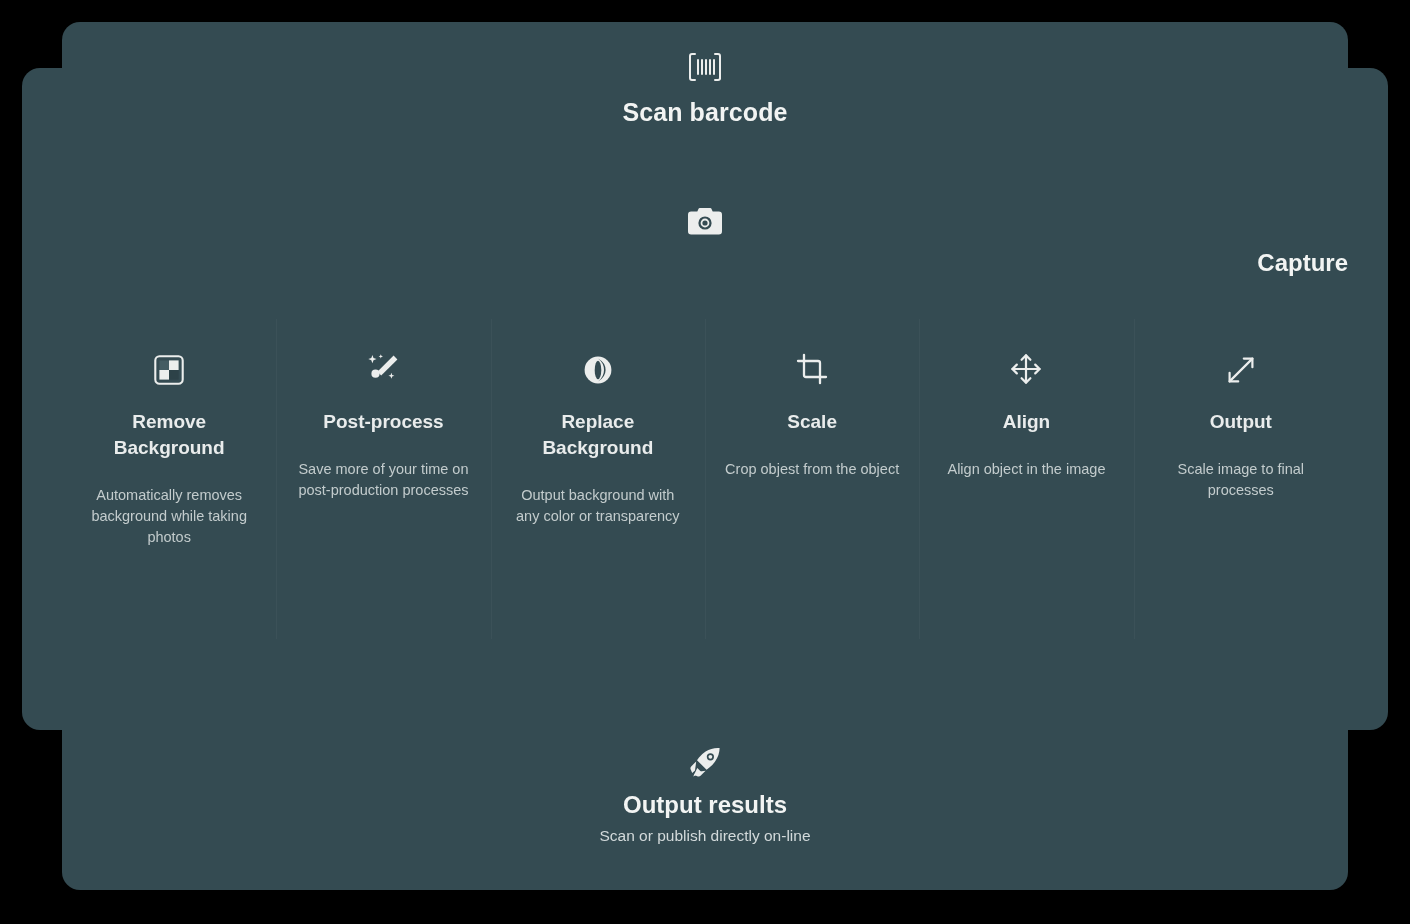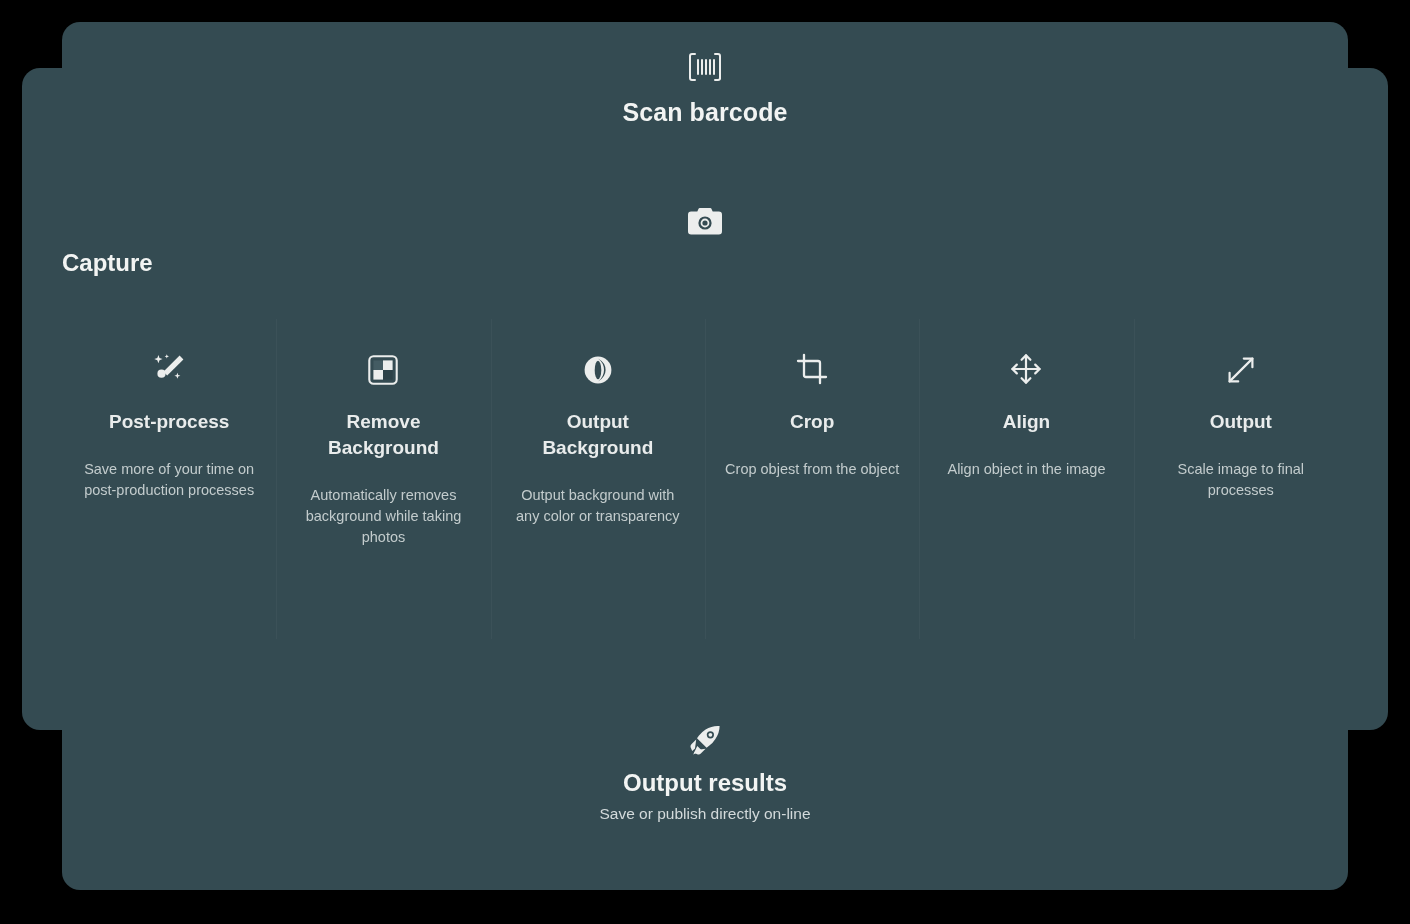--- a/index.html
+++ b/index.html
@@ -70,21 +70,21 @@
   .section-top .heading {
     font-size: 25px;
     font-weight: bold;
     color: #f2f4f3;
     letter-spacing: .1px;
   }
 
   
   .section-capture {
     margin-top: 80px;
-    text-align: left;
+    text-align: right;
   }
   .section-capture .icon-wrap {
     display: flex;
     justify-content: center;
     margin-bottom: 12px;
   }
   .section-capture .heading {
     font-size: 24px;
     font-weight: bold;
     color: #f2f4f3;
@@ -129,21 +129,21 @@
     font-size: 14.5px;
     color: #c3cccd;
     line-height: 21px;
   }
 
   
   .section-bottom {
     position: absolute;
     left: 0;
     right: 0;
-    top: 703px;
+    top: 725px;
     text-align: center;
   }
   .section-bottom .icon-wrap {
     display: flex;
     justify-content: center;
     margin-bottom: 12px;
   }
   .section-bottom .heading {
     font-size: 24px;
     font-weight: bold;
@@ -193,68 +193,68 @@
           <circle cx="18" cy="16" r="2.6" fill="#344b52"></circle>
         </svg>
       </div>
       <div class="heading">Capture</div>
     </div>
 
     <div class="features">
 
       <div class="feature">
         <div class="icon-wrap">
+          <svg class="icon-svg" width="30" height="30" viewBox="0 0 30 30">
+            <rect x="1.3" y="1.3" width="27.4" height="27.4" rx="4.2" fill="none" stroke="#eceeed" stroke-width="2.1"></rect>
+            <rect x="5.4" y="5.4" width="9.6" height="9.6" fill="#445c63"></rect>
+            <rect x="15" y="5.4" width="9.6" height="9.6" fill="#eceeed"></rect>
+            <rect x="5.4" y="15" width="9.6" height="9.6" fill="#eceeed"></rect>
+            <rect x="15" y="15" width="9.6" height="9.6" fill="#2d4248"></rect>
+          </svg>
+        </div>
+        <div class="f-title">Remove Background</div>
+        <div class="f-desc">Automatically removes background while taking photos</div>
+      </div>
+
+      <div class="feature">
+        <div class="icon-wrap">
           <svg class="icon-svg" width="34" height="32" viewBox="0 0 34 32">
             <path fill="#eceeed" d="M27.6 2.6 L31.4 6.4 L15.2 22.6 L11.4 18.8 Z"></path>
             <circle cx="9.5" cy="20.7" r="4.1" fill="#eceeed"></circle>
             <path fill="#eceeed" d="M6.4 2.0 L7.5 5.0 L10.5 6.1 L7.5 7.2 L6.4 10.2 L5.3 7.2 L2.3 6.1 L5.3 5.0 Z"></path>
             <path fill="#eceeed" d="M25.4 19.7 L26.2 21.9 L28.4 22.7 L26.2 23.5 L25.4 25.7 L24.6 23.5 L22.4 22.7 L24.6 21.9 Z"></path>
             <path fill="#eceeed" d="M14.8 1.2 L15.4 2.8 L17.0 3.4 L15.4 4.0 L14.8 5.6 L14.2 4.0 L12.6 3.4 L14.2 2.8 Z"></path>
           </svg>
         </div>
         <div class="f-title">Post-process</div>
         <div class="f-desc">Save more of your time on post-production processes</div>
       </div>
 
       <div class="feature">
         <div class="icon-wrap">
           <svg class="icon-svg" width="30" height="30" viewBox="0 0 30 30">
-            <rect x="1.3" y="1.3" width="27.4" height="27.4" rx="4.2" fill="none" stroke="#eceeed" stroke-width="2.1"></rect>
-            <rect x="5.4" y="5.4" width="9.6" height="9.6" fill="#445c63"></rect>
-            <rect x="15" y="5.4" width="9.6" height="9.6" fill="#eceeed"></rect>
-            <rect x="5.4" y="15" width="9.6" height="9.6" fill="#eceeed"></rect>
-            <rect x="15" y="15" width="9.6" height="9.6" fill="#2d4248"></rect>
-          </svg>
-        </div>
-        <div class="f-title">Remove Background</div>
-        <div class="f-desc">Automatically removes background while taking photos</div>
-      </div>
-
-      <div class="feature">
-        <div class="icon-wrap">
-          <svg class="icon-svg" width="30" height="30" viewBox="0 0 30 30">
             <circle cx="15" cy="15" r="13.4" fill="#eceeed"></circle>
             <path fill="#344b52" d="M15 3.5 Q22.6 7.8 22.6 15 Q22.6 22.2 15 26.5 Q21 22.0 21 15 Q21 8.0 15 3.5 Z"></path>
             <ellipse cx="15" cy="15" rx="3.3" ry="9.2" fill="#344b52"></ellipse>
           </svg>
         </div>
-        <div class="f-title">Output Background</div>
+        <div class="f-title">Replace Background</div>
         <div class="f-desc">Output background with any color or transparency</div>
       </div>
 
       <div class="feature">
         <div class="icon-wrap">
           <svg class="icon-svg" width="32" height="32" viewBox="0 0 32 32">
             <g fill="none" stroke="#eceeed" stroke-width="2.3" stroke-linecap="round" stroke-linejoin="round">
               <path d="M8 1.8 V22 Q8 24 10 24 H30"></path>
               <path d="M24 30.2 V10 Q24 8 22 8 H2"></path>
             </g>
           </svg>
         </div>
-        <div class="f-title">Crop</div>
+        <div class="f-title">Scale</div>
         <div class="f-desc">Crop objest from the object</div>
       </div>
 
       <div class="feature">
         <div class="icon-wrap">
           <svg class="icon-svg" width="32" height="32" viewBox="0 0 32 32">
             <g fill="none" stroke="#eceeed" stroke-width="2.2" stroke-linecap="round" stroke-linejoin="round">
               <path d="M16 2.4 V29.6"></path>
               <path d="M2.4 16 H29.6"></path>
               <path d="M11.6 6.8 L16 2.4 L20.4 6.8"></path>
@@ -289,17 +289,17 @@
         <svg class="icon-svg" width="34" height="32" viewBox="0 0 34 32">
           <path fill="#eceeed" d="M31.6 1.0 Q24.0 0.4 17.6 4.6 Q13.8 7.1 11.0 10.6 L9.0 13.2 L18.6 22.8 L21.4 20.6 Q25.0 17.8 27.4 14.0 Q31.6 7.6 31.6 1.0 Z"></path>
           <circle cx="22.4" cy="9.8" r="3.6" fill="#344b52"></circle>
           <circle cx="22.4" cy="9.8" r="1.9" fill="#eceeed"></circle>
           <path fill="#eceeed" d="M8.2 14.4 L3.4 19.2 Q2.0 20.6 2.6 22.2 L4.2 26.0 L7.0 23.4 Z"></path>
           <path fill="#eceeed" d="M17.6 23.8 L12.8 28.6 Q11.4 30.0 9.8 29.4 L6.0 27.8 L8.6 25.0 Z"></path>
           <path fill="#eceeed" d="M9.3 21.0 L5.2 29.6 L13.8 25.5 Z"></path>
         </svg>
       </div>
       <div class="heading">Output results</div>
-      <div class="subtext">Save or publish directly on-line</div>
+      <div class="subtext">Scan or publish directly on-line</div>
     </div>
 
   </div>
 </div>
 
 </body></html>

